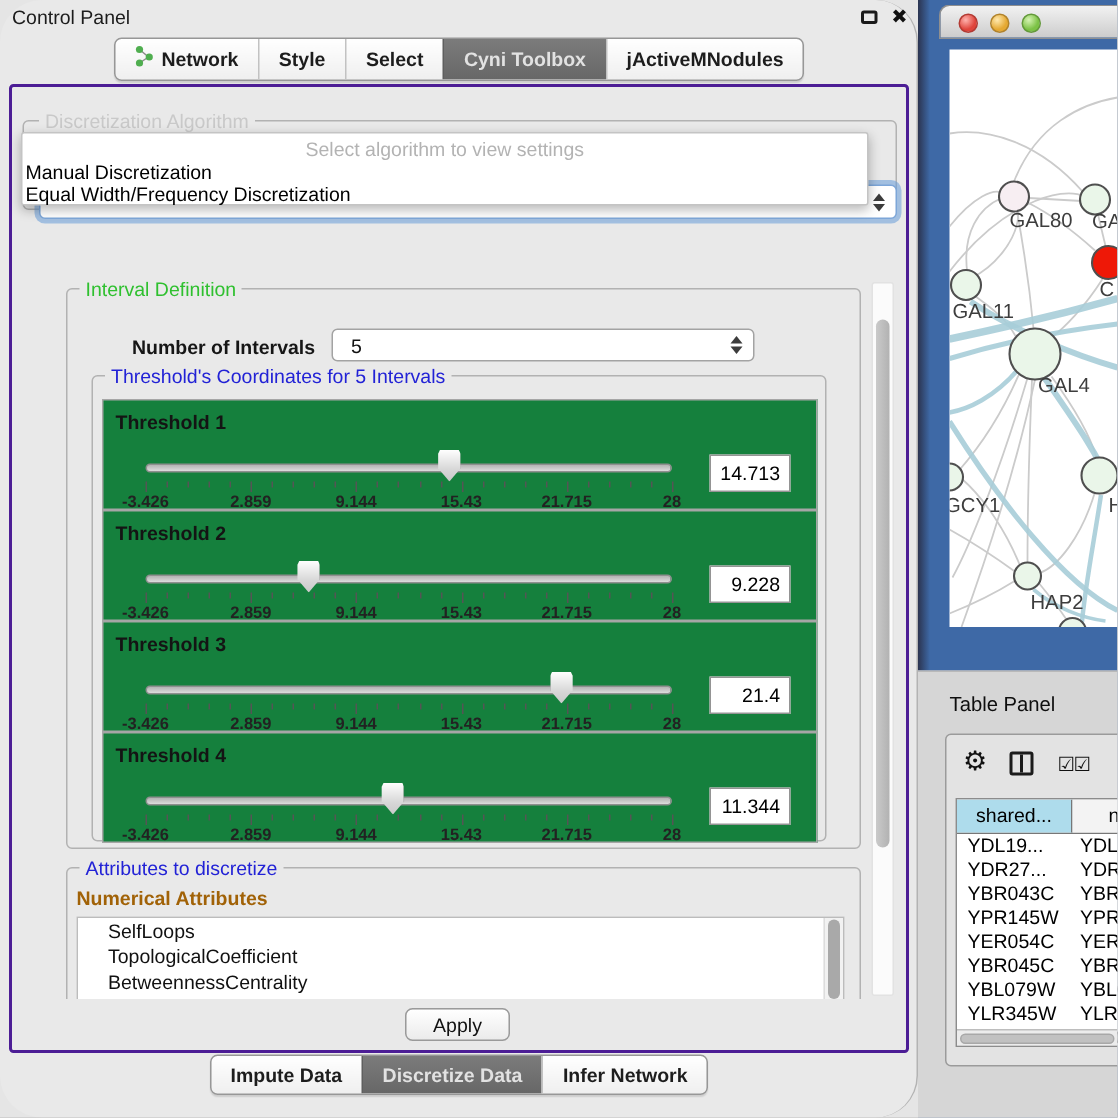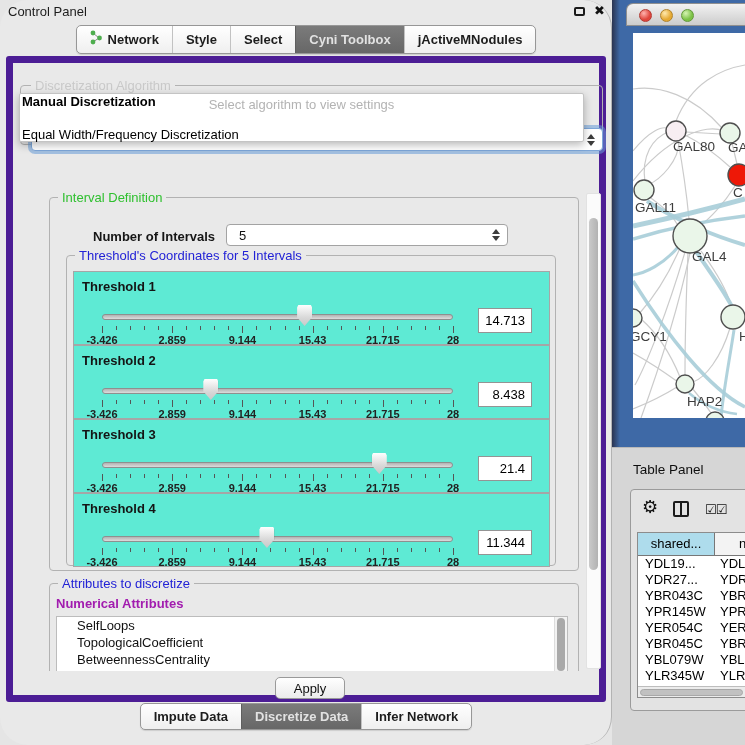--- a/index.html
+++ b/index.html
@@ -14,68 +14,68 @@
   .close-btn{position:absolute;right:6px;top:3px;font-size:13px;font-weight:bold;color:#111;}
 
   .seg-row{position:absolute;left:0;width:612px;display:flex;justify-content:center;}
   .seg-row.top{top:25px;}
   .seg-row.bottom{top:703px;}
   .seg-group{display:inline-flex;border:1px solid #979797;border-radius:5px;background:linear-gradient(#ffffff,#efefef);overflow:hidden;box-shadow:0 1px 1px rgba(0,0,0,.12);}
   .seg-tab{display:flex;align-items:center;gap:5px;padding:4px 13px;font-size:13px;font-weight:600;color:#1d1d1d;border-left:1px solid #c2c2c2;line-height:17px;white-space:nowrap;}
   .seg-tab:first-child{border-left:none;}
   .seg-tab.sel{background:linear-gradient(#7b7b7b,#676767);color:#e2e2e2;border-left-color:#5f5f5f;}
 
-  .cp-body{position:absolute;left:6px;top:56px;width:600px;height:646px;border:7px solid #4c1d95;border-radius:3px;background:#e9e9e9;padding-left:24px;}
+  .cp-body{position:absolute;left:6px;top:56px;width:600px;height:646px;border:2px solid #4c1d95;border-radius:3px;background:#e9e9e9;padding-left:24px;}
 
   .group{position:absolute;border:1px solid #b2b2b2;border-radius:4px;}
   .gtitle{position:absolute;top:-8px;left:8px;background:#e9e9e9;padding:0 4px;font-size:13px;color:#1c1c1c;white-space:nowrap;}
   .gtitle.green{color:#2fc02f;}
   .gtitle.blue{color:#2222d6;}
   .gtitle.faded{color:#c9c9c9;left:10px;}
 
   .alg-group{left:7px;top:22px;width:583px;height:60px;}
   .combo{position:absolute;background:#fff;border:1px solid #a3a3a3;border-radius:4px;}
   .combo-text{position:absolute;left:12px;top:3px;font-size:13px;color:#111;white-space:nowrap;}
   .stepper{position:absolute;right:7px;top:50%;width:8px;height:12px;transform:translateY(-50%);}
   .stepper:before,.stepper:after{content:"";position:absolute;left:0;border-left:4px solid transparent;border-right:4px solid transparent;}
   .stepper:before{top:0;border-bottom:5px solid #3c3c3c;}
   .stepper:after{bottom:0;border-top:5px solid #3c3c3c;}
   .focus-combo{left:10px;top:42px;width:572px;height:23px;border:1px solid #7da6d8;box-shadow:0 0 0 3px rgba(104,156,216,.55);}
 
   .popup{position:absolute;left:6px;top:30px;width:565px;height:49px;background:#fff;border:1px solid #c4c4c4;border-radius:2px;box-shadow:0 3px 8px rgba(0,0,0,.28);z-index:40;}
   .popup-hint{position:absolute;left:0;top:3px;width:100%;text-align:center;font-size:13px;color:#b3b3b3;}
   .popup-item{position:absolute;left:2px;font-size:13px;color:#000;white-space:nowrap;}
-  .popup-item.i0{top:0;font-weight:bold;text-align:right;}
+  .popup-item.i0{top:18px;font-weight:normal;text-align:right;}
   .popup-item.i1{top:33px;}
 
   .td-group{left:7px;top:84px;width:583px;height:40px;}
   .td-combo{left:9px;top:11px;width:564px;height:22px;}
 
   .scrollpane{position:absolute;left:8px;top:128px;width:584px;height:480px;overflow:hidden;}
   .vscrollbar{position:absolute;left:565px;top:2px;width:15px;height:476px;background:#fbfbfb;border:1px solid #e2e2e2;border-radius:2px;}
   .vthumb{position:absolute;left:2px;top:24px;width:9px;height:352px;border-radius:6px;background:linear-gradient(90deg,#cacaca,#b2b2b2);}
 
   .interval-group{left:28px;top:6px;width:530px;height:374px;}
   .noi-label{position:absolute;left:43px;top:31px;font-size:13px;font-weight:bold;color:#161616;}
   .noi-combo{left:176px;top:26px;width:282px;height:22px;}
 
   .thr-group{left:16px;top:57px;width:490px;height:311px;}
-  .thr-panel{position:absolute;left:6px;width:477px;height:74px;border:1px solid #a6a6a6;background:#5eead4;text-decoration:underline;}
+  .thr-panel{position:absolute;left:6px;width:477px;height:74px;border:1px solid #a6a6a6;background:#15803d;text-decoration:underline;}
   .thr-label{position:absolute;left:8px;top:7px;font-size:13px;font-weight:bold;color:#141414;}
   .sl-track{position:absolute;left:28px;top:42px;width:351px;height:6px;border:1px solid #8f8f8f;border-radius:4px;background:linear-gradient(#b3b3b3,#dcdcdc);}
   .sl-handle{position:absolute;top:33px;width:15px;height:21px;background:linear-gradient(#fefefe,#d7d7d7 62%,#c9c9c9);clip-path:polygon(8% 0%,92% 0%,100% 12%,100% 58%,50% 100%,0% 58%,0% 12%);filter:drop-shadow(0 0 1px #777);}
   .sl-ticks{position:absolute;left:28px;top:54px;width:351px;height:8px;}
   .sl-tick{position:absolute;top:0;width:1px;height:4px;background:#555;}
   .sl-tick.major{height:7px;}
   .sl-labels{position:absolute;left:28px;top:62px;width:351px;height:12px;}
   .sl-lab{position:absolute;transform:translateX(-50%);font-size:11px;font-weight:bold;color:#222;white-space:nowrap;}
   .thr-value{position:absolute;left:404px;top:36px;width:54px;height:25px;background:#fff;border:1px solid #949494;font-size:13px;color:#000;text-align:right;line-height:23px;padding-right:6px;}
 
   .attr-group{left:28px;top:392px;width:530px;height:96px;}
-  .attr-subtitle{position:absolute;left:6px;top:12px;font-size:13px;font-weight:bold;color:#a21caf;}
+  .attr-subtitle{position:absolute;left:6px;top:12px;font-size:13px;font-weight:bold;color:#a16207;}
   .attr-list{position:absolute;left:6px;top:32px;width:512px;height:58px;background:#fff;border:1px solid #bcbcbc;overflow:hidden;}
   .list-item{padding-left:20px;font-size:13px;line-height:17px;color:#111;white-space:nowrap;}
   .attr-list .list-scrollbar{position:absolute;right:0;top:0;width:13px;height:100%;background:#f2f2f2;border-left:1px solid #ddd;}
   .attr-list .list-thumb{position:absolute;left:2px;top:1px;width:8px;height:95%;border-radius:5px;background:#a9a9a9;}
 
   .apply{position:absolute;left:262px;top:614px;width:70px;height:22px;border:1px solid #9a9a9a;border-radius:5px;background:linear-gradient(#ffffff,#ebebeb);font-size:13px;color:#111;padding:0;}
 
   
   .right{position:absolute;left:612px;top:0;width:133px;height:745px;background:#3e69a6;}
   .right .shade{position:absolute;left:0;top:0;width:8px;height:447px;background:linear-gradient(90deg,#2b3450,#3e69a6);}
@@ -250,21 +250,21 @@
                     <div class="sl-tick major" style="left: 100%;"></div>
                   </div>
                   <div class="sl-labels">
                     <div class="sl-lab" style="left: 0%;">-3.426</div>
                     <div class="sl-lab" style="left: 20%;">2.859</div>
                     <div class="sl-lab" style="left: 40%;">9.144</div>
                     <div class="sl-lab" style="left: 60%;">15.43</div>
                     <div class="sl-lab" style="left: 80%;">21.715</div>
                     <div class="sl-lab" style="left: 100%;">28</div>
                   </div>
-                  <div class="thr-value">8.438</div>
+                  <div class="thr-value">9.228</div>
                 </div>
                 <div class="thr-panel" style="top: 163px;">
                   <div class="thr-label">Threshold 3</div>
                   <div class="sl-track"></div>
                   <div class="sl-handle" style="left: 297.784px;"></div>
                   <div class="sl-ticks">
                     <div class="sl-tick major" style="left: 0%;"></div>
                     <div class="sl-tick" style="left: 4%;"></div>
                     <div class="sl-tick" style="left: 8%;"></div>
                     <div class="sl-tick" style="left: 12%;"></div>

